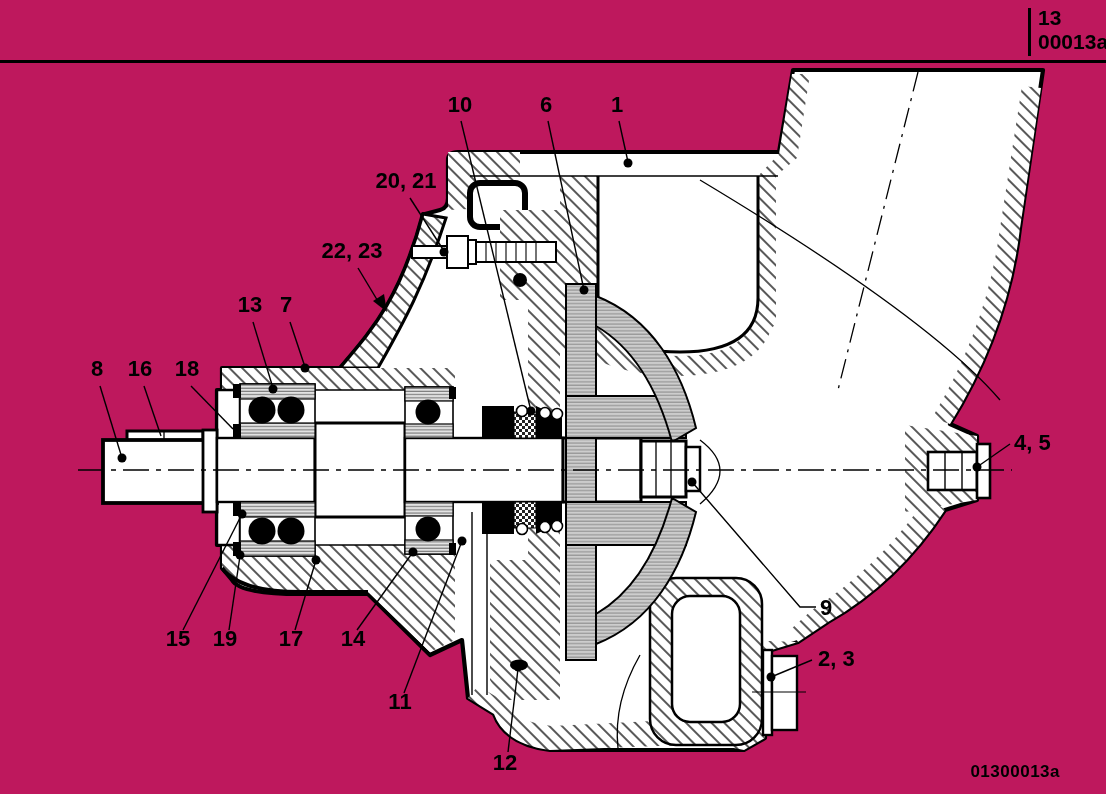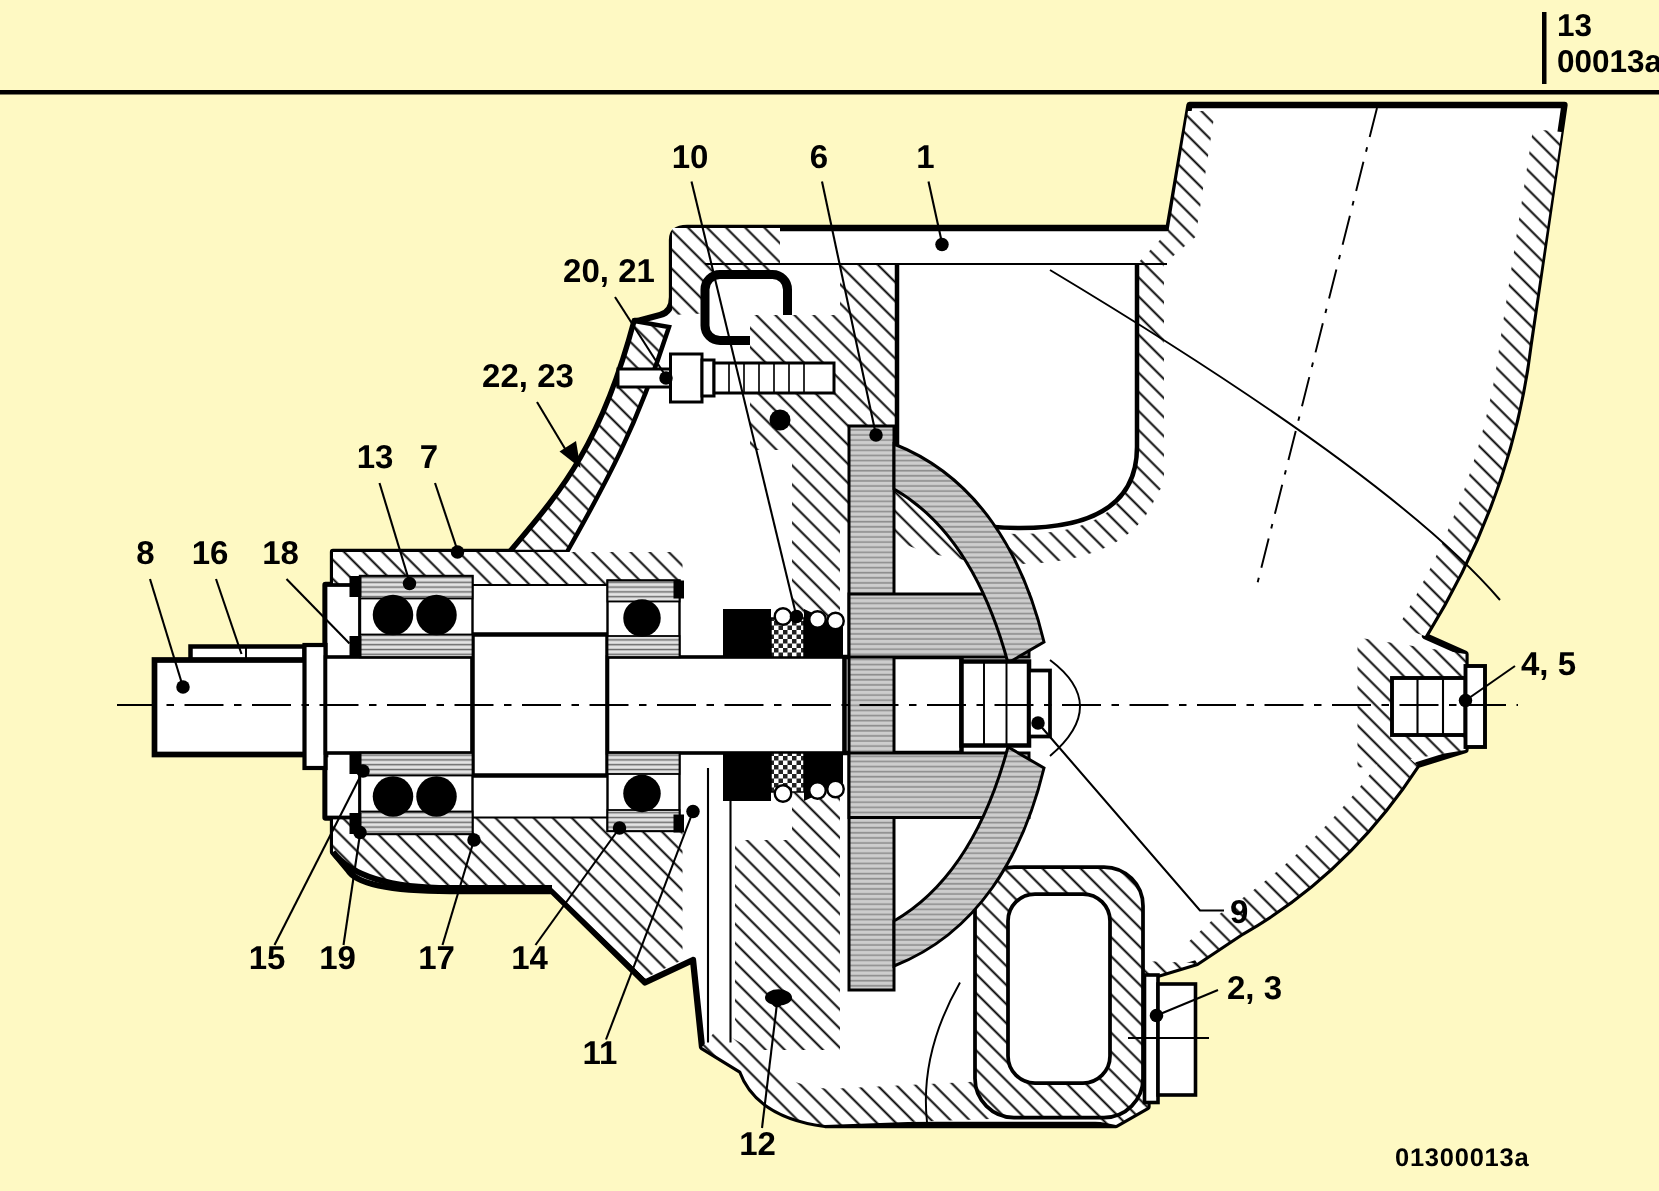--- a/index.html
+++ b/index.html
@@ -1,23 +1,23 @@
 <!DOCTYPE html>
 <html><head>
 <meta charset="utf-8">
 <style>
   html,body{margin:0;padding:0;background:#ffffff;}
-  .page{position:relative;width:1106px;height:794px;background:#fef9c3;overflow:hidden;
+  .page{position:relative;width:1106px;height:794px;background:#be185d;overflow:hidden;
         font-family:"Liberation Sans", sans-serif;color:#000;}
   .top-rule{position:absolute;left:0;top:60px;width:1106px;height:3px;background:#000;}
   .hdr{position:absolute;left:1028px;top:6px;width:78px;height:52px;}
   .hdr-bar{position:absolute;left:0;top:2px;width:3px;height:48px;background:#000;}
   .hdr-num{position:absolute;left:10px;top:0;font-size:21px;font-weight:bold;line-height:24px;white-space:nowrap;}
   .hdr-code{position:absolute;left:10px;top:24px;font-size:21px;font-weight:bold;line-height:24px;white-space:nowrap;}
-  .footer-code{position:absolute;left:930px;top:762px;width:130px;
+  .footer-code{position:absolute;left:930px;top:762px;width:130px;text-align:right;
                font-size:17px;font-weight:bold;letter-spacing:0.5px;}
   svg{position:absolute;left:0;top:0;}
   text.co{font-family:"Liberation Sans", sans-serif;font-size:22px;font-weight:bold;}
 </style>
 </head>
 <body>
 
 <div class="page">
 
   <div class="top-rule"></div>

